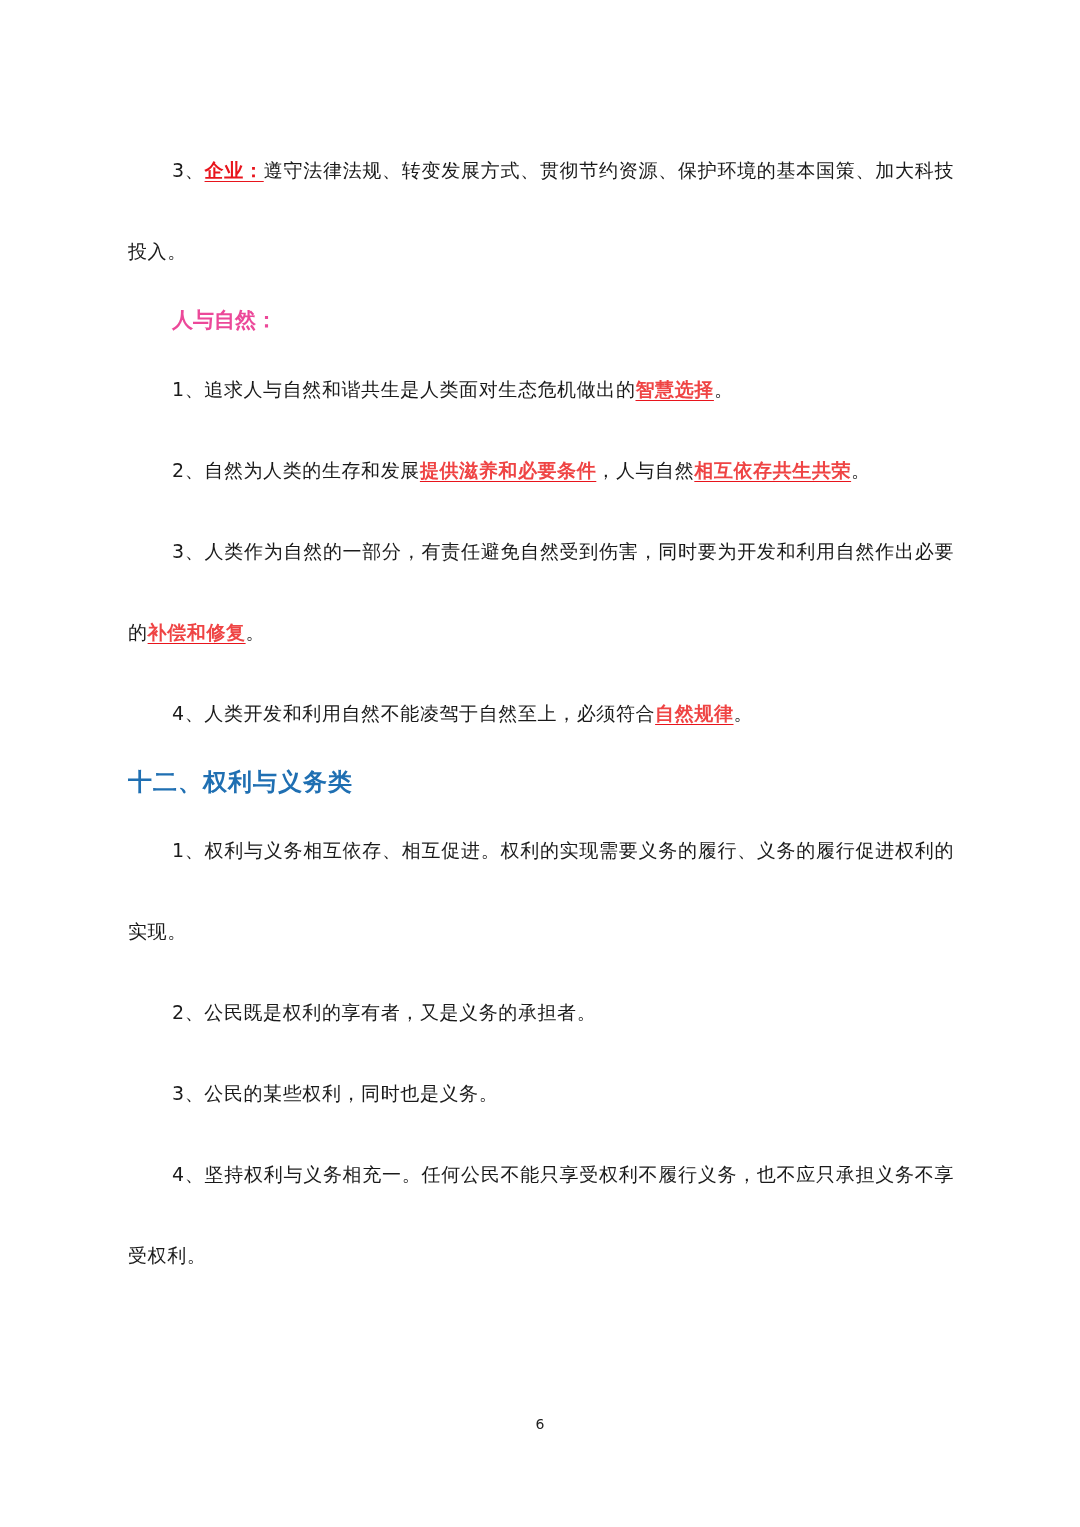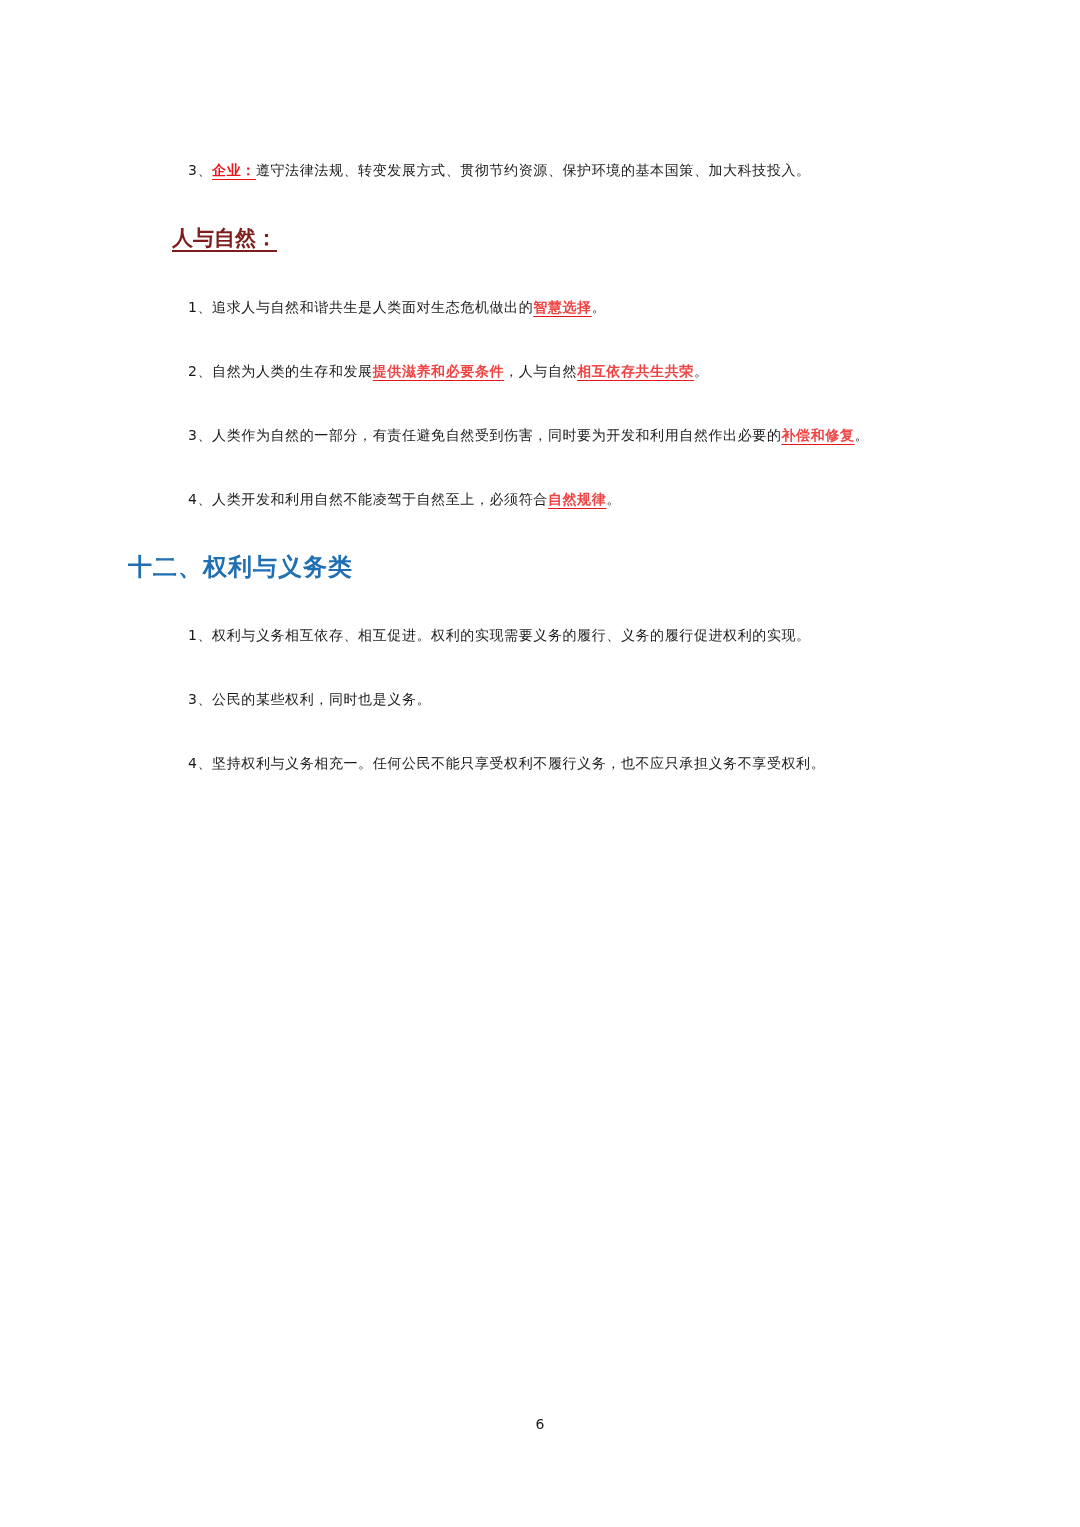--- a/index.html
+++ b/index.html
@@ -1,24 +1,24 @@
 <!DOCTYPE html>
 <html><head>
   <meta charset="utf-8">
   <style>
     html, body { margin: 0; padding: 0; background: #ffffff; }
     body { width: 1080px; height: 1527px; position: relative; overflow: hidden;
            font-family: "DejaVu Sans", "Liberation Sans", sans-serif; color: #1a1a1a; }
     .page { position: absolute; left: 128px; top: 130px; width: 826px; }
-    .p { font-size: 14px; line-height: 48px; margin: 16px; letter-spacing: 0.6px; text-align: justify; }
+    .p { font-size: 19px; line-height: 81px; margin: 0; letter-spacing: 0.6px; text-align: justify; }
     .indent { text-indent: 44px; }
     .red { color: #ef4444; font-weight: bold; text-decoration: underline; text-decoration-color: #e8141c; text-underline-offset: 4px; }
     .lead-red { color: #e8141c; font-weight: bold; text-decoration: underline; text-underline-offset: 4px; }
     .sub-heading { font-size: 21px; line-height: 56.5px; margin: 0; padding-left: 44px; }
-    .sub-heading span { color: #7f1d1d; font-weight: bold; text-decoration: underline; text-underline-offset: 5px; text-align: center; }
+    .sub-heading span { color: #ec4899; font-weight: bold; text-underline-offset: 5px; text-align: center; }
     .section-heading { font-size: 24px; line-height: 56.5px; margin: 0; font-weight: bold; color: #1f6fb2; letter-spacing: 1px; }
     .page-number { position: absolute; top: 1416px; left: 0; width: 1080px; text-align: center; font-size: 14px; color: #222; }
   </style>
 </head>
 <body>
 
 <div class="page">
 
   <p class="p indent"><span>3、</span><span class="lead-red">企业：</span><span>遵守法律法规、转变发展方式、贯彻节约资源、保护环境的基本国策、加大科技投入。</span></p>
 
@@ -31,18 +31,19 @@
   <p class="p indent"><span>2、自然为人类的生存和发展</span><span class="red">提供滋养和必要条件</span><span>，人与自然</span><span class="red">相互依存共生共荣</span><span>。</span></p>
 
   <p class="p indent"><span>3、人类作为自然的一部分，有责任避免自然受到伤害，同时要为开发和利用自然作出必要的</span><span class="red">补偿和修复</span><span>。</span></p>
 
   <p class="p indent"><span>4、人类开发和利用自然不能凌驾于自然至上，必须符合</span><span class="red">自然规律</span><span>。</span></p>
 
   <h2 class="section-heading">十二、权利与义务类</h2>
 
 
   <p class="p indent">1、权利与义务相互依存、相互促进。权利的实现需要义务的履行、义务的履行促进权利的实现。</p>
+  <p class="p indent">2、公民既是权利的享有者，又是义务的承担者。</p>
   <p class="p indent">3、公民的某些权利，同时也是义务。</p>
   <p class="p indent">4、坚持权利与义务相充一。任何公民不能只享受权利不履行义务，也不应只承担义务不享受权利。</p>
 
 </div>
 
 <div class="page-number">6</div>
 
 </body></html>

